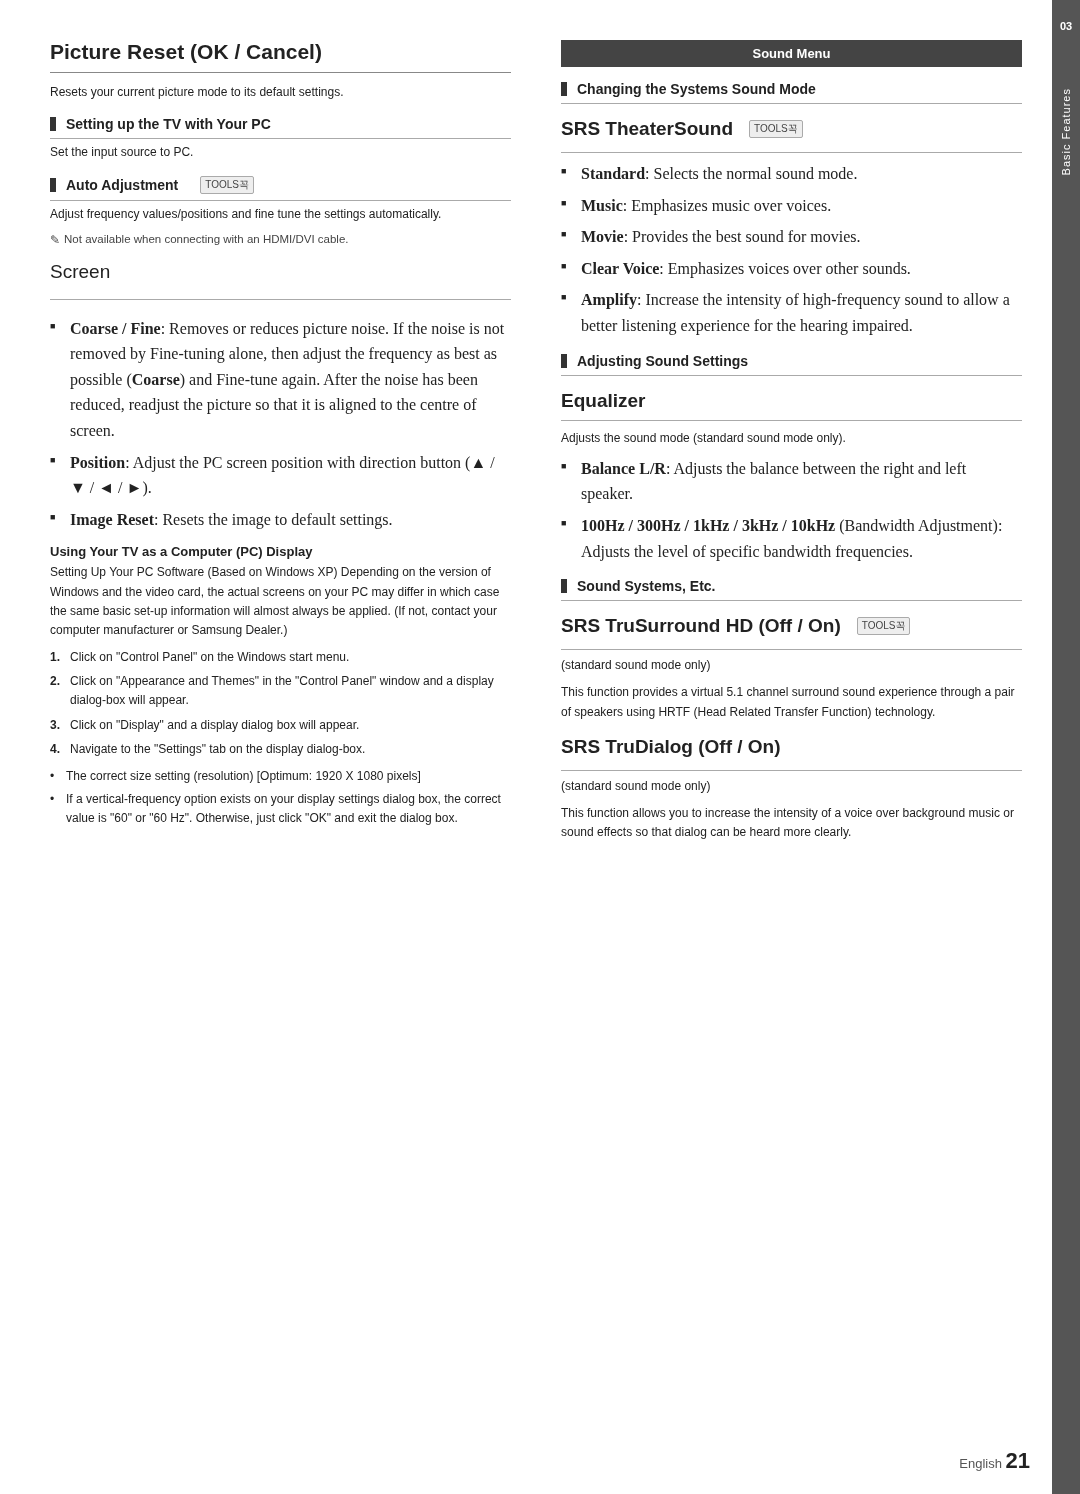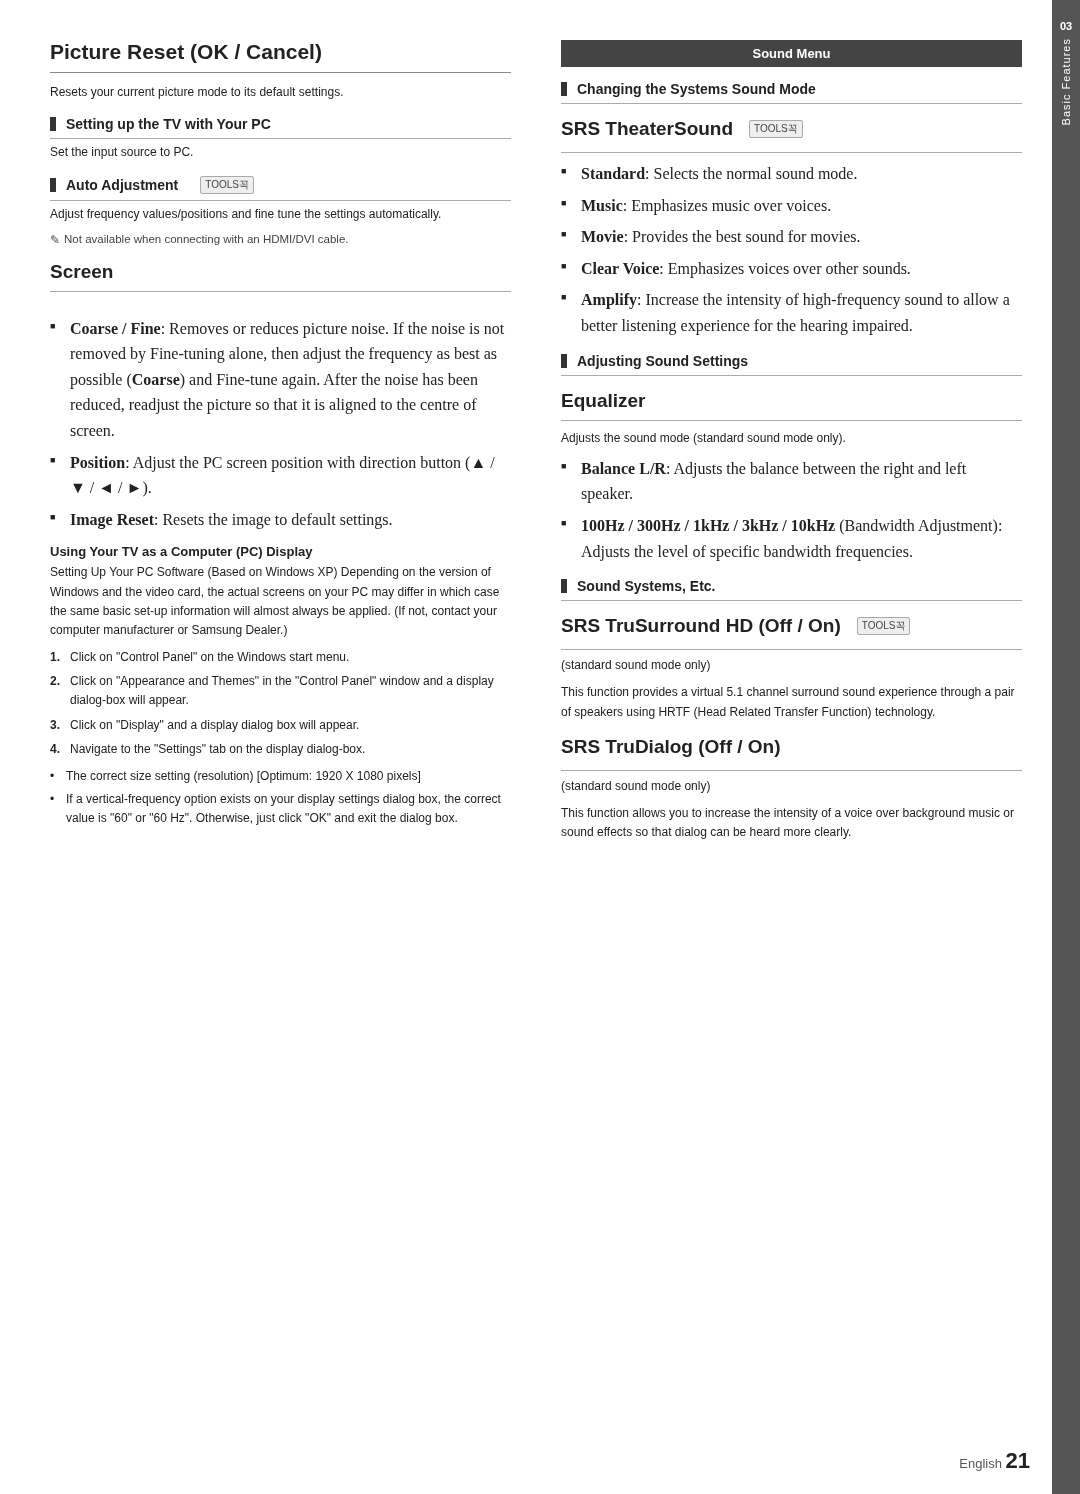--- a/index.html
+++ b/index.html
@@ -17,21 +17,21 @@
       width: 1080px;
       min-height: 1494px;
       position: relative;
     }
     .side-tab {
       width: 28px;
       background: #555;
       display: flex;
       align-items: flex-start;
       justify-content: center;
-      padding-top: 38px;
+      padding-top: 88px;
       position: relative;
       flex-shrink: 0;
     }
     .side-tab-text {
       color: #fff;
       font-size: 11px;
       writing-mode: vertical-rl;
       transform: rotate(180deg);
       white-space: nowrap;
       letter-spacing: 1px;
@@ -211,24 +211,24 @@
       border-bottom: 1px solid #aaa;
       padding-bottom: 12px;
       margin-bottom: 6px;
       margin-top: 14px;
       display: flex;
       align-items: center;
       gap: 0;
     }
     h3.screen-title {
       font-size: 19px;
-      font-weight: bold;
+      font-weight: normal;
       border-bottom: 1px solid #aaa;
-      padding-bottom: 8px;
-      margin-bottom: 24px;
+      padding-bottom: 16px;
+      margin-bottom: 16px;
       margin-top: 14px;
     }
   </style>
 </head>
 <body>
 
 <div class="page-container">
   <div class="main-content">
 
     <div class="left-column">

